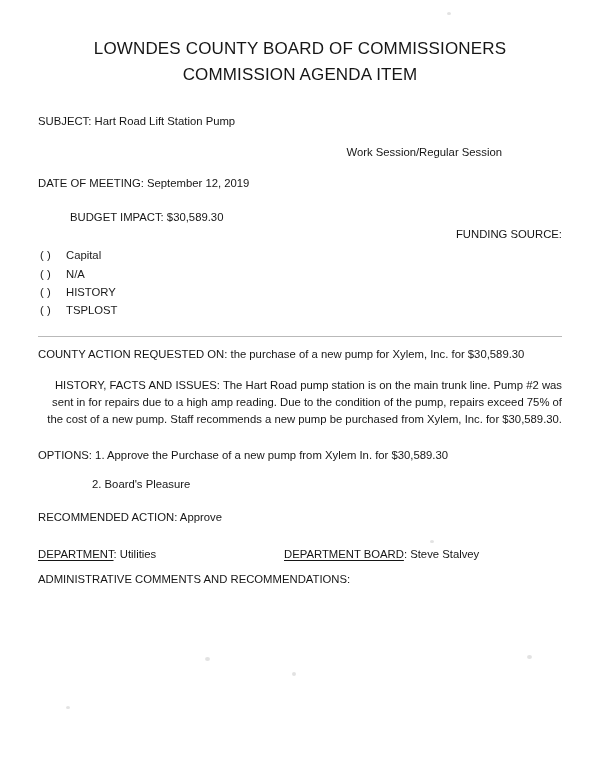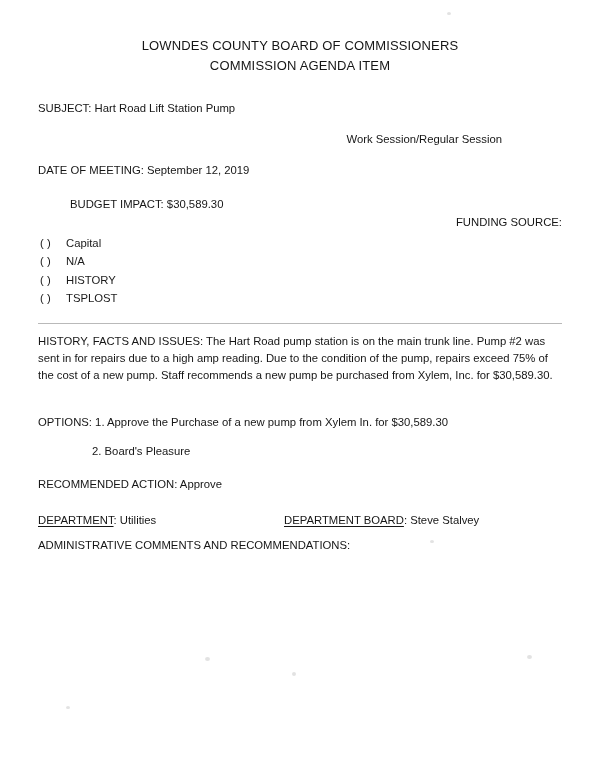--- a/index.html
+++ b/index.html
@@ -21,21 +21,21 @@
     box-sizing: border-box;
     padding: 30px 38px 0 38px;
     overflow: hidden;
   }
   .header {
     text-align: center;
     margin-top: 6px;
     margin-bottom: 24px;
   }
   .header .line {
-    font-size: 13px;
+    font-size: 17px;
     letter-spacing: 0.15px;
     line-height: 1.55;
     color: #161616;
   }
   .row {
     font-size: 11.3px;
     line-height: 1.5;
     color: #161616;
   }
   .subject {
@@ -68,23 +68,23 @@
   }
   .divider {
     border: 0;
     border-top: 1px solid #b9b9b9;
     margin: 16px 0 9px 0;
   }
   .county-action {
     margin-bottom: 14px;
   }
   .history {
-    margin-bottom: 29px;
+    margin-bottom: 19px;
     line-height: 1.52;
-    text-align: left;
+    text-align: right;
   }
   .options {
     margin-bottom: 12px;
   }
   .options-2 {
     margin-left: 54px;
     margin-bottom: 16px;
   }
   .recommended {
     margin-bottom: 20px;
@@ -147,20 +147,21 @@
     <div class="fund-item">
       <span class="mark">(  )</span><span>HISTORY</span>
     </div>
     <div class="fund-item">
       <span class="mark">(  )</span><span>TSPLOST</span>
     </div>
   </div>
 
   <hr class="divider">
 
+  <div class="row county-action">COUNTY ACTION REQUESTED ON: the purchase of a new pump for Xylem, Inc. for $30,589.30</div>
 
   <div class="row history">HISTORY, FACTS AND ISSUES: The Hart Road pump station is on the main trunk line. Pump #2 was sent in for repairs due to a high amp reading. Due to the condition of the pump, repairs exceed 75% of the cost of a new pump. Staff recommends a new pump be purchased from Xylem, Inc. for $30,589.30.</div>
 
   <div class="row options">OPTIONS:  1. Approve the Purchase of a new pump from Xylem In. for $30,589.30</div>
 
   <div class="row options-2">2. Board's Pleasure</div>
 
   <div class="row recommended">RECOMMENDED ACTION: Approve</div>
 
   <div class="dept-row">

